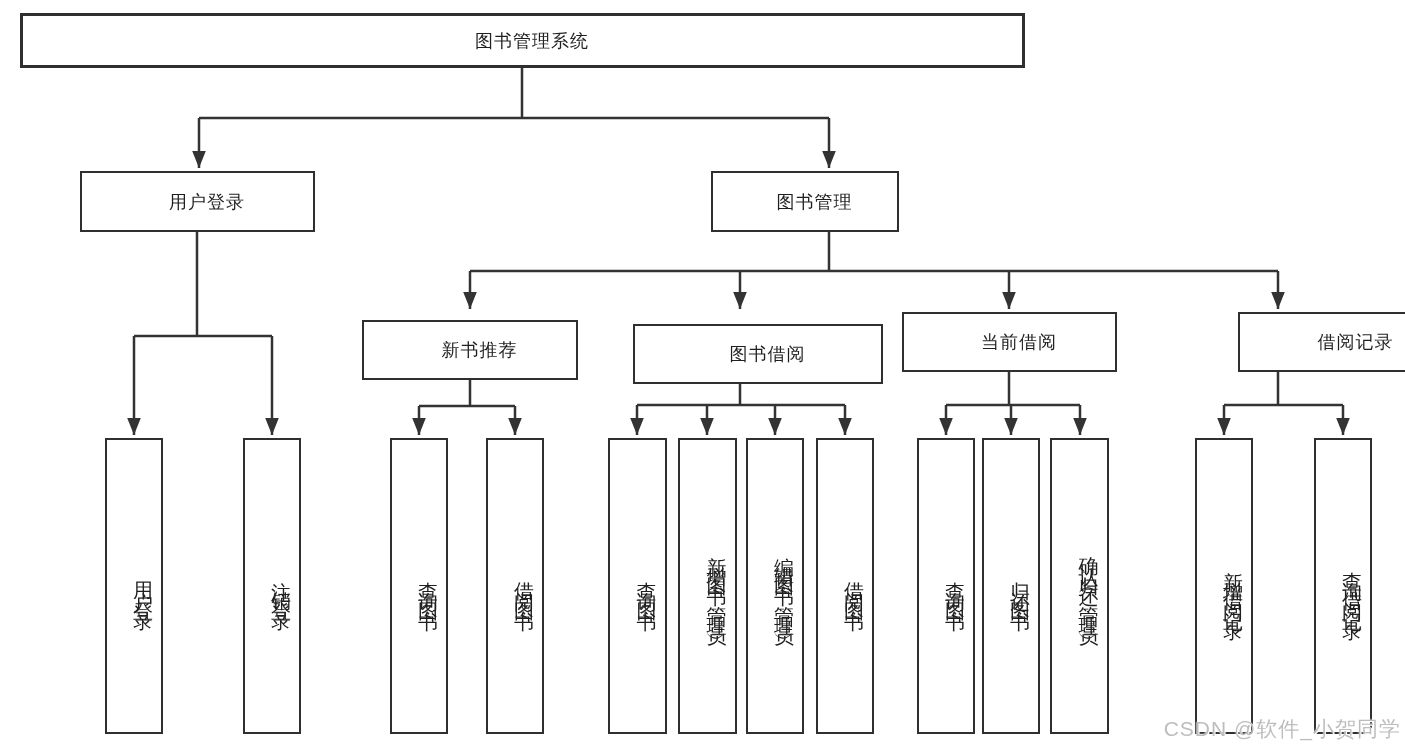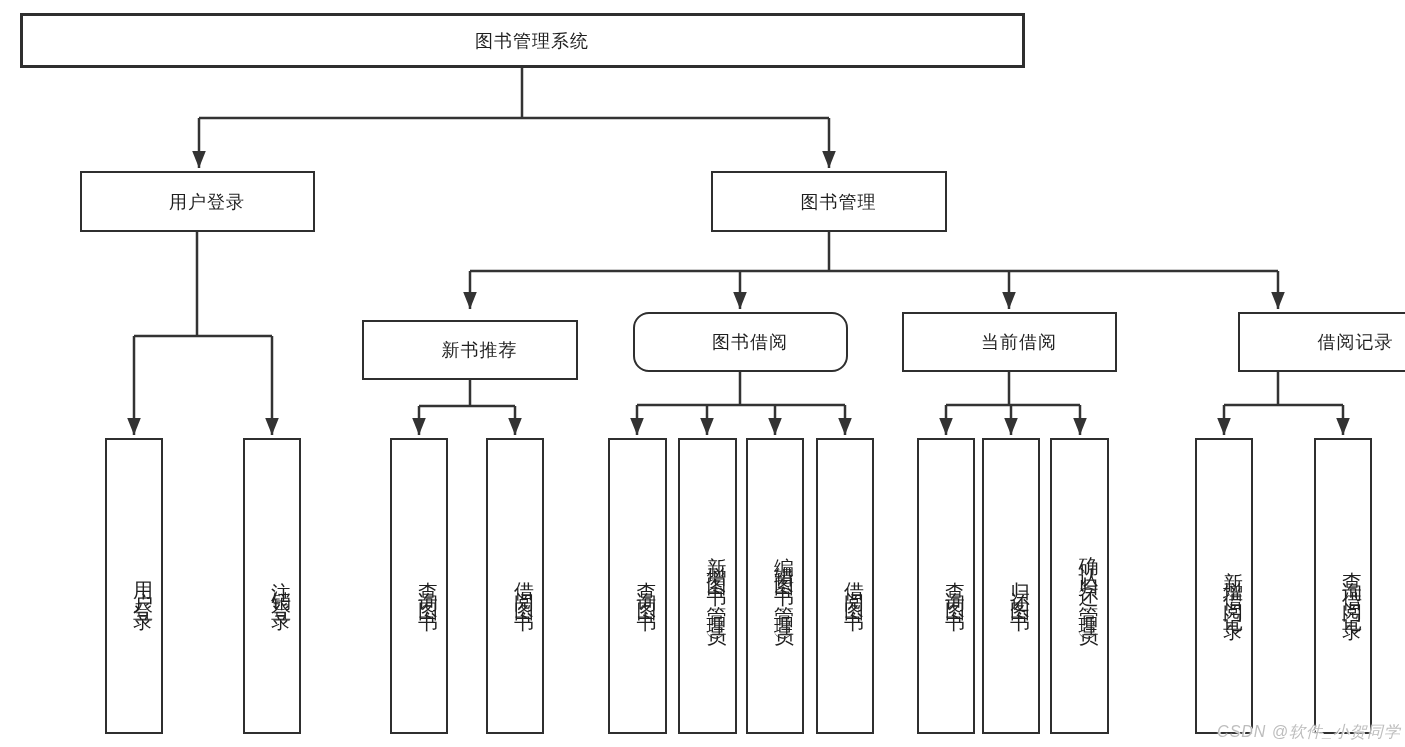--- a/index.html
+++ b/index.html
@@ -47,26 +47,25 @@
     text-orientation: mixed;
     font-size: 20px;
     letter-spacing: 10px;
     line-height: 1;
     white-space: nowrap;
   }
   .watermark {
     position: absolute;
     right: 4px;
     bottom: 4px;
-    font-size: 16px;
+    font-size: 21px;
     color: rgba(185, 185, 185, 0.95);
     text-shadow: 0 0 2px #ffffff, 1px 1px 0 #ffffff;
     z-index: 5;
     letter-spacing: 1px;
-    font-style: italic;
   }
 </style>
 </head>
 <body>
 
 <div id="canvas">
 
   <svg id="wires" viewBox="0 0 1405 747" xmlns="http://www.w3.org/2000/svg">
     <defs>
       <marker id="arrow" viewBox="0 0 10 10" refX="10" refY="5" markerWidth="7" markerHeight="7" orient="auto-start-reverse">
@@ -124,28 +123,28 @@
     </g>
   </svg>
 
   <div class="node root" style="left:20px; top:13px; width:1005px; height:55px;">
     <span>图书管理系统</span>
   </div>
 
   <div class="node hbox" style="left:80px; top:171px; width:235px; height:61px;">
     <span>用户登录</span>
   </div>
-  <div class="node hbox" style="left:711px; top:171px; width:236px; height:61px;">
+  <div class="node hbox" style="left:711px; top:171px; width:188px; height:61px;">
     <span>图书管理</span>
   </div>
 
   <div class="node hbox" style="left:362px; top:312px; width:216px; height:60px;margin-top:8px;">
     <span>新书推荐</span>
   </div>
-  <div class="node hbox" style="left:633px; top:312px; width:215px; height:60px;border-radius:16px;">
+  <div class="node hbox" style="left:633px; top:324px; width:250px; height:60px;">
     <span>图书借阅</span>
   </div>
   <div class="node hbox" style="left:902px; top:312px; width:215px; height:60px;">
     <span>当前借阅</span>
   </div>
   <div class="node hbox" style="left:1238px; top:312px; width:216px; height:60px;">
     <span>借阅记录</span>
   </div>
 
   <div class="node leaf" style="left:105px; top:438px; width:58px; height:296px;">

